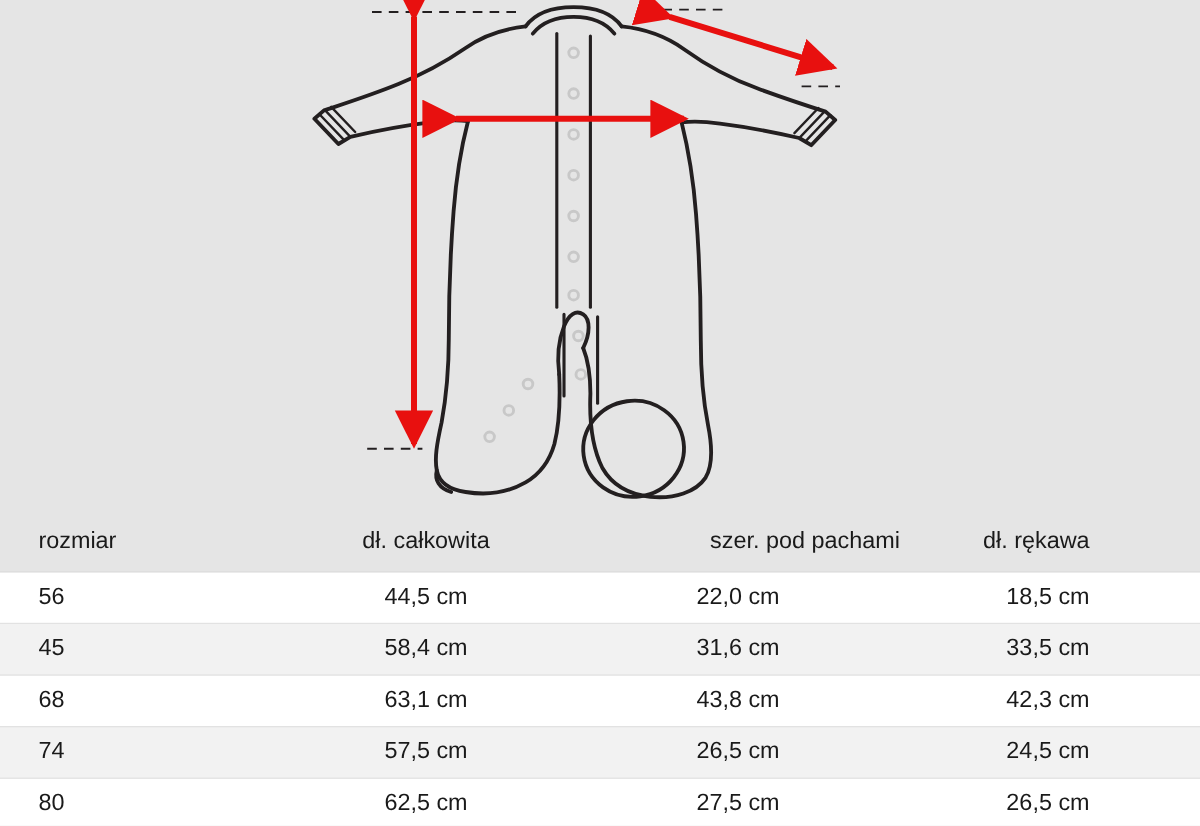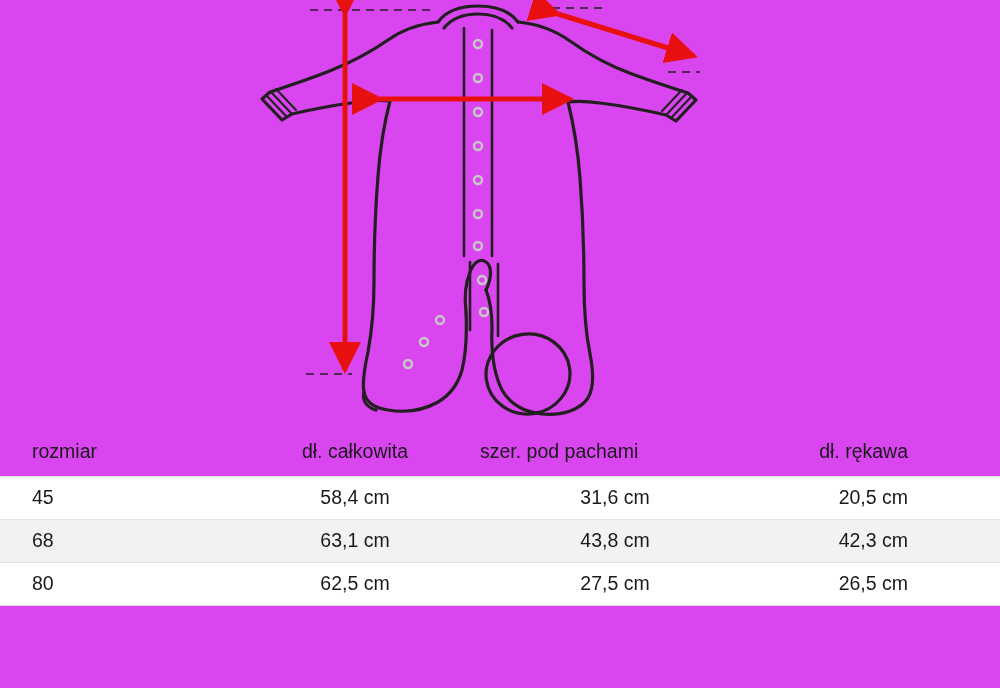--- a/index.html
+++ b/index.html
@@ -8,21 +8,21 @@
     width: 1000px; height: 688px;
     background: #ffffff;
     font-family: "Liberation Sans", sans-serif;
     color: #1a1a1a;
     overflow: hidden;
   }
   #page {
     position: relative;
     width: 1000px;
     height: 688px;
-    background: #d946ef;
+    background: #e5e5e5;
   }
   
   #diagram {
     position: absolute;
     left: 0; top: 0;
     width: 1000px;
     height: 428px;
   }
   #diagram svg { display: block; }
 
@@ -59,21 +59,21 @@
   #size-table tbody tr:nth-child(odd) td {
     background: #ffffff;
   }
   .col-size   { text-align: left;   padding-left: 32px !important; }
   .col-total  { text-align: center; }
   .col-chest  { text-align: center; }
   .col-sleeve { text-align: right;  padding-right: 92px !important; }
 
   th.col-size   { text-align: left;   padding-left: 32px; }
   th.col-total  { }
-  th.col-chest  { text-align: left; }
+  th.col-chest  { text-align: right; }
   th.col-sleeve {  padding-right: 88px; }
 </style>
 </head>
 <body>
 
 <div id="page">
 
   <div id="diagram">
     <svg width="1000" height="428" viewBox="0 0 1000 428" xmlns="http://www.w3.org/2000/svg">
       <defs>
@@ -191,32 +191,44 @@
     <thead>
       <tr>
         <th class="col-size">rozmiar</th>
         <th class="col-total">dł. całkowita</th>
         <th class="col-chest">szer. pod pachami</th>
         <th class="col-sleeve">dł. rękawa</th>
       </tr>
     </thead>
     <tbody>
       <tr>
+        <td class="col-size">56</td>
+        <td class="col-total">44,5 cm</td>
+        <td class="col-chest">22,0 cm</td>
+        <td class="col-sleeve">18,5 cm</td>
+      </tr>
+      <tr>
         <td class="col-size">45</td>
         <td class="col-total">58,4 cm</td>
         <td class="col-chest">31,6 cm</td>
-        <td class="col-sleeve">20,5 cm</td>
+        <td class="col-sleeve">33,5 cm</td>
       </tr>
       <tr>
         <td class="col-size">68</td>
         <td class="col-total">63,1 cm</td>
         <td class="col-chest">43,8 cm</td>
         <td class="col-sleeve">42,3 cm</td>
       </tr>
       <tr>
+        <td class="col-size">74</td>
+        <td class="col-total">57,5 cm</td>
+        <td class="col-chest">26,5 cm</td>
+        <td class="col-sleeve">24,5 cm</td>
+      </tr>
+      <tr>
         <td class="col-size">80</td>
         <td class="col-total">62,5 cm</td>
         <td class="col-chest">27,5 cm</td>
         <td class="col-sleeve">26,5 cm</td>
       </tr>
 
     </tbody>
   </table>
 
 </div>

